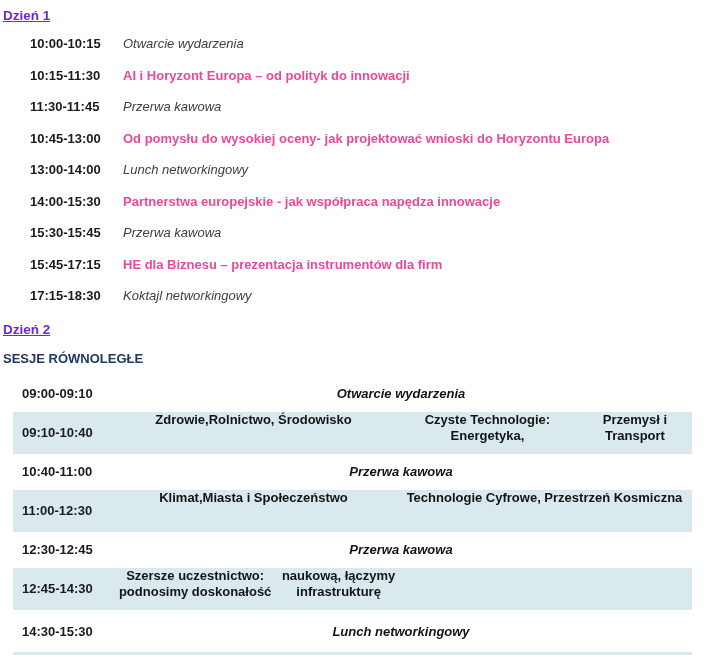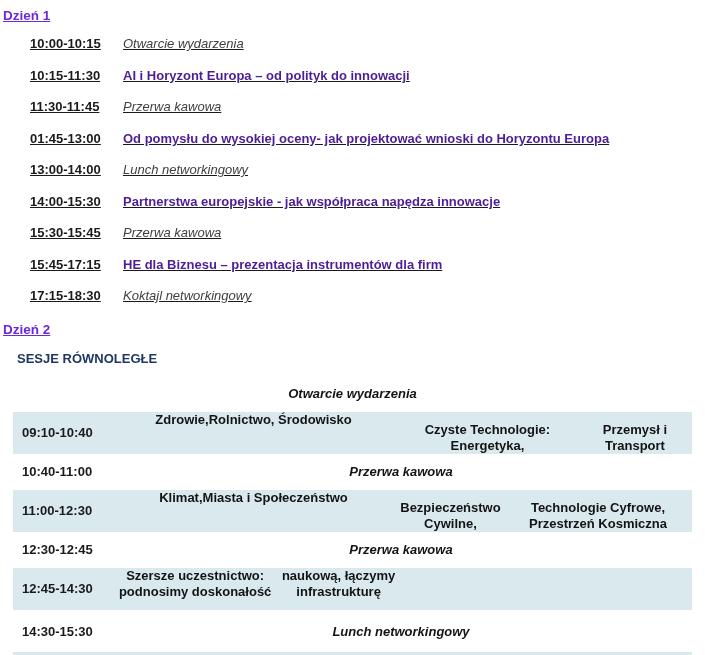--- a/index.html
+++ b/index.html
@@ -20,40 +20,39 @@
     height: 17px;
     line-height: 17px;
   }
   .sub-head {
     color: #1f3864;
     font-size: 13px;
     font-weight: bold;
     height: 16px;
     line-height: 16px;
     margin-top: 13px;
-    margin-left: 14px;
   }
 
   
-  .d1-list { margin-top: 4px; text-decoration: underline; }
+  .d1-list { margin-top: 4px; }
   .d1-row {
     height: 31.5px;
     display: flex;
     align-items: center;
     padding-left: 27px;
   }
   .d1-time {
     width: 88px;
     font-weight: bold;
     font-size: 13px;
     flex-shrink: 0;
   }
   .d1-title { font-size: 13px; margin-left: 5px; }
   .d1-title.it { font-style: italic; color: #404040; }
-  .d1-title.bd { font-weight: bold; color: #4c1d95; }
+  .d1-title.bd { font-weight: bold; color: #ec4899; }
 
   .day2-head { margin-top: 9px; }
 
   
   .t-wrap { margin-top: 13px; margin-left: 10px; width: 679px; }
   .t-row { display: flex; align-items: stretch; }
   .t-row.plain { height: 28px; }
   .t-row.plain.tall { height: 32px; }
   .t-row.hl { height: 42px; margin: 4px 0; background: #d9e9ee; }
   .t-row.hl.last { margin-bottom: 6px; }
@@ -81,21 +80,21 @@
   .t-cell {
     display: flex;
     justify-content: center;
     text-align: center;
     font-weight: bold;
     font-size: 13px;
     line-height: 16px;
     color: #141414;
   }
   .t-cell.mid { width: 287px; }
-  .t-cell.rgt { flex: 1; align-items: flex-end; }
+  .t-cell.rgt { flex: 1; }
 
   .cutoff-strip {
     margin: 4px 0 0 10px;
     width: 679px;
     height: 14px;
     background: #d9e9ee;
   }
 </style>
 </head>
 <body>
@@ -111,21 +110,21 @@
     </div>
     <div class="d1-row">
       <span class="d1-time">10:15-11:30</span>
       <span class="d1-title bd">AI i Horyzont Europa – od polityk do innowacji</span>
     </div>
     <div class="d1-row">
       <span class="d1-time">11:30-11:45</span>
       <span class="d1-title it">Przerwa kawowa</span>
     </div>
     <div class="d1-row">
-      <span class="d1-time">01:45-13:00</span>
+      <span class="d1-time">10:45-13:00</span>
       <span class="d1-title bd">Od pomysłu do wysokiej oceny- jak projektować wnioski do Horyzontu Europa</span>
     </div>
     <div class="d1-row">
       <span class="d1-time">13:00-14:00</span>
       <span class="d1-title it">Lunch networkingowy</span>
     </div>
     <div class="d1-row">
       <span class="d1-time">14:00-15:30</span>
       <span class="d1-title bd">Partnerstwa europejskie - jak współpraca napędza innowacje</span>
     </div>
@@ -142,20 +141,21 @@
       <span class="d1-title it">Koktajl networkingowy</span>
     </div>
   </div>
 
   <div class="day-head day2-head">Dzień 2</div>
   <div class="sub-head">SESJE RÓWNOLEGŁE</div>
 
   <div class="t-wrap">
 
     <div class="t-row plain">
+      <div class="t-time">09:00-09:10</div>
       <div class="t-full">Otwarcie wydarzenia</div>
     </div>
 
     <div class="t-row hl">
       <div class="t-time">09:10-10:40</div>
       <div class="t-cell mid">
         <div>Zdrowie,</div>
         <div>Rolnictwo, Środowisko</div>
       </div>
       <div class="t-cell rgt">
@@ -169,21 +169,20 @@
       <div class="t-full">Przerwa kawowa</div>
     </div>
 
     <div class="t-row hl">
       <div class="t-time">11:00-12:30</div>
       <div class="t-cell mid">
         <div>Klimat,</div>
         <div>Miasta i Społeczeństwo</div>
       </div>
       <div class="t-cell rgt">
-        <div>Bezpieczeństwo Cywilne,</div>
         <div>Technologie Cyfrowe, Przestrzeń Kosmiczna</div>
       </div>
     </div>
 
     <div class="t-row plain">
       <div class="t-time">12:30-12:45</div>
       <div class="t-full">Przerwa kawowa</div>
     </div>
 
     <div class="t-row hl last">

